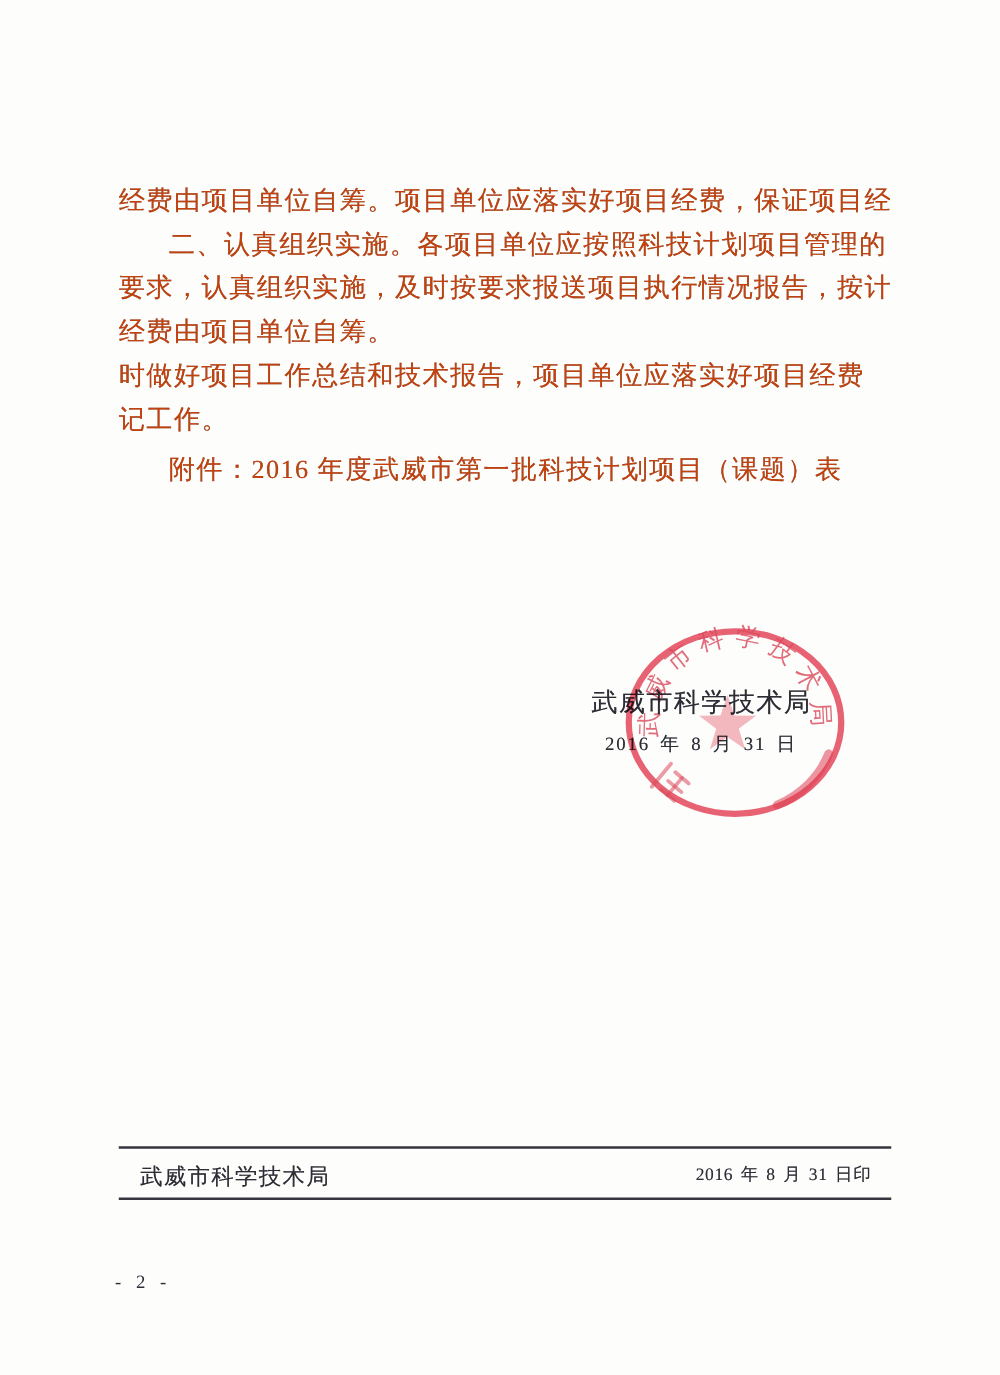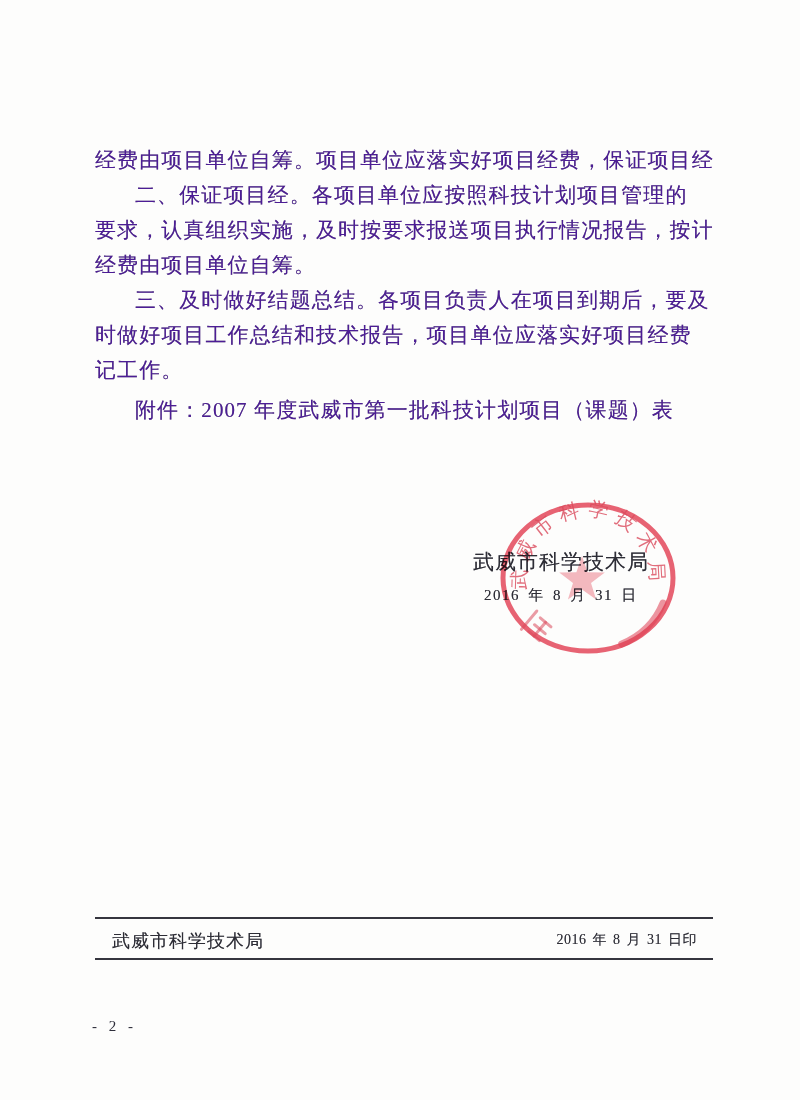--- a/index.html
+++ b/index.html
@@ -12,21 +12,21 @@
     color:#2d2d36;
   }
   
   .body-text{
     position:absolute;left:95px;top:143px;width:625px;
     z-index:1;
   }
   .body-line{
     height:35px;line-height:35px;font-size:21px;
     letter-spacing:1.1px;white-space:nowrap;
-    color:#4c1d95;
+    color:#c2410c;
     text-shadow:0 0 .4px rgba(45,45,54,.55);
   }
   .body-line.indent{padding-left:40px;}
   .attachment{margin-top:5px;}
   
   .sig-org{
     position:absolute;left:473px;top:548px;z-index:1;
     font-size:21px;letter-spacing:1px;white-space:nowrap;
     text-shadow:0 0 .4px rgba(45,45,54,.55);
   }
@@ -63,27 +63,26 @@
     font-size:15px;letter-spacing:4px;color:#2d2d3a;white-space:nowrap;
   }
 </style>
 </head>
 <body>
 
 <div class="page">
 
   <div class="body-text">
     <div class="body-line">经费由项目单位自筹。项目单位应落实好项目经费，保证项目经</div>
-    <div class="body-line indent">二、保证项目经。各项目单位应按照科技计划项目管理的</div>
+    <div class="body-line indent">二、认真组织实施。各项目单位应按照科技计划项目管理的</div>
     <div class="body-line">要求，认真组织实施，及时按要求报送项目执行情况报告，按计</div>
     <div class="body-line">经费由项目单位自筹。</div>
-    <div class="body-line indent">三、及时做好结题总结。各项目负责人在项目到期后，要及</div>
     <div class="body-line">时做好项目工作总结和技术报告，项目单位应落实好项目经费</div>
     <div class="body-line">记工作。</div>
-    <div class="body-line indent attachment">附件：2007 年度武威市第一批科技计划项目（课题）表</div>
+    <div class="body-line indent attachment">附件：2016 年度武威市第一批科技计划项目（课题）表</div>
   </div>
 
   <div class="sig-org">武威市科学技术局</div>
   <div class="sig-date">2016 年 8 月 31 日</div>
 
   <svg class="seal" viewBox="0 0 190 166" aria-hidden="true">
 
     <ellipse cx="95" cy="83" rx="85" ry="73" fill="none" stroke="#e5495c" stroke-width="5" stroke-opacity="0.85"></ellipse>
 
     <path d="M 128.8 149 A 80 73 0 0 0 170 108" fill="none" stroke="#e03e54" stroke-width="7" stroke-opacity="0.55" stroke-linecap="round"></path>

